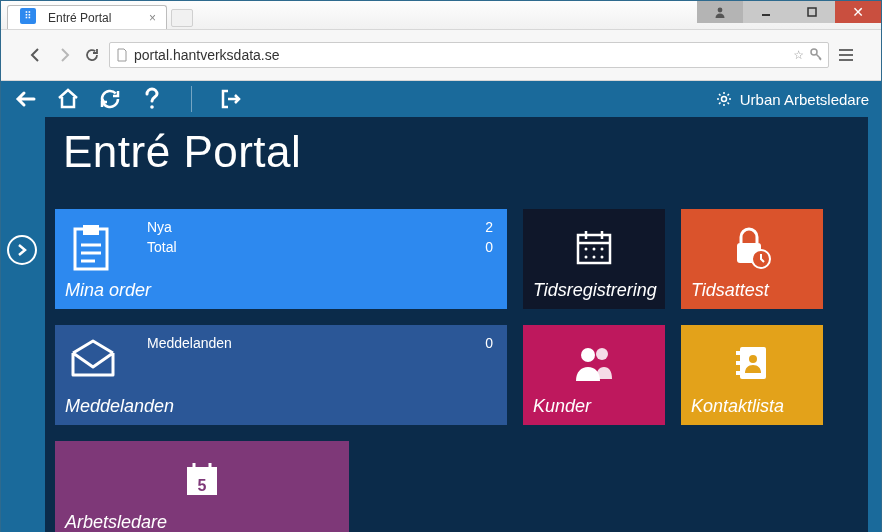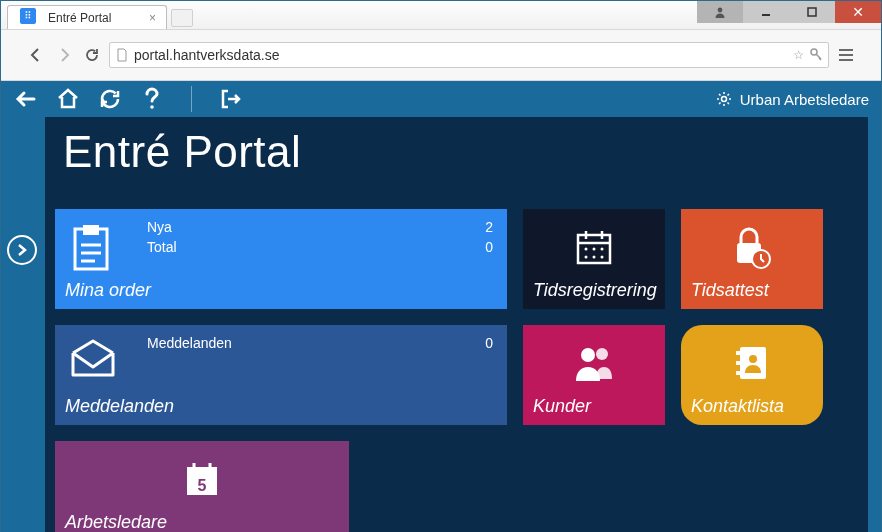--- a/index.html
+++ b/index.html
@@ -183,21 +183,21 @@
   position:absolute;
   top:8px;left:92px;right:14px;
   font-size:14px;
 }
 .tile.wide .stats .row {display:flex;justify-content:space-between;line-height:20px;}
 .t-blue{background:#2d89ef;}
 .t-crimson{background:#0f172a;}
 .t-orange{background:#da532c;}
 .t-blue2{background:#2b5797;}
 .t-green{background:#be185d;}
-.t-amber{background:#e3a21a;border-radius:21px;}
+.t-amber{background:#e3a21a;}
 .t-purple{background:#7e3878;}
 svg { display:block;}
 </style>
 </head>
 <body>
 
 <div class="window">
 
   <div class="titlebar">
     <div class="tab-strip">

